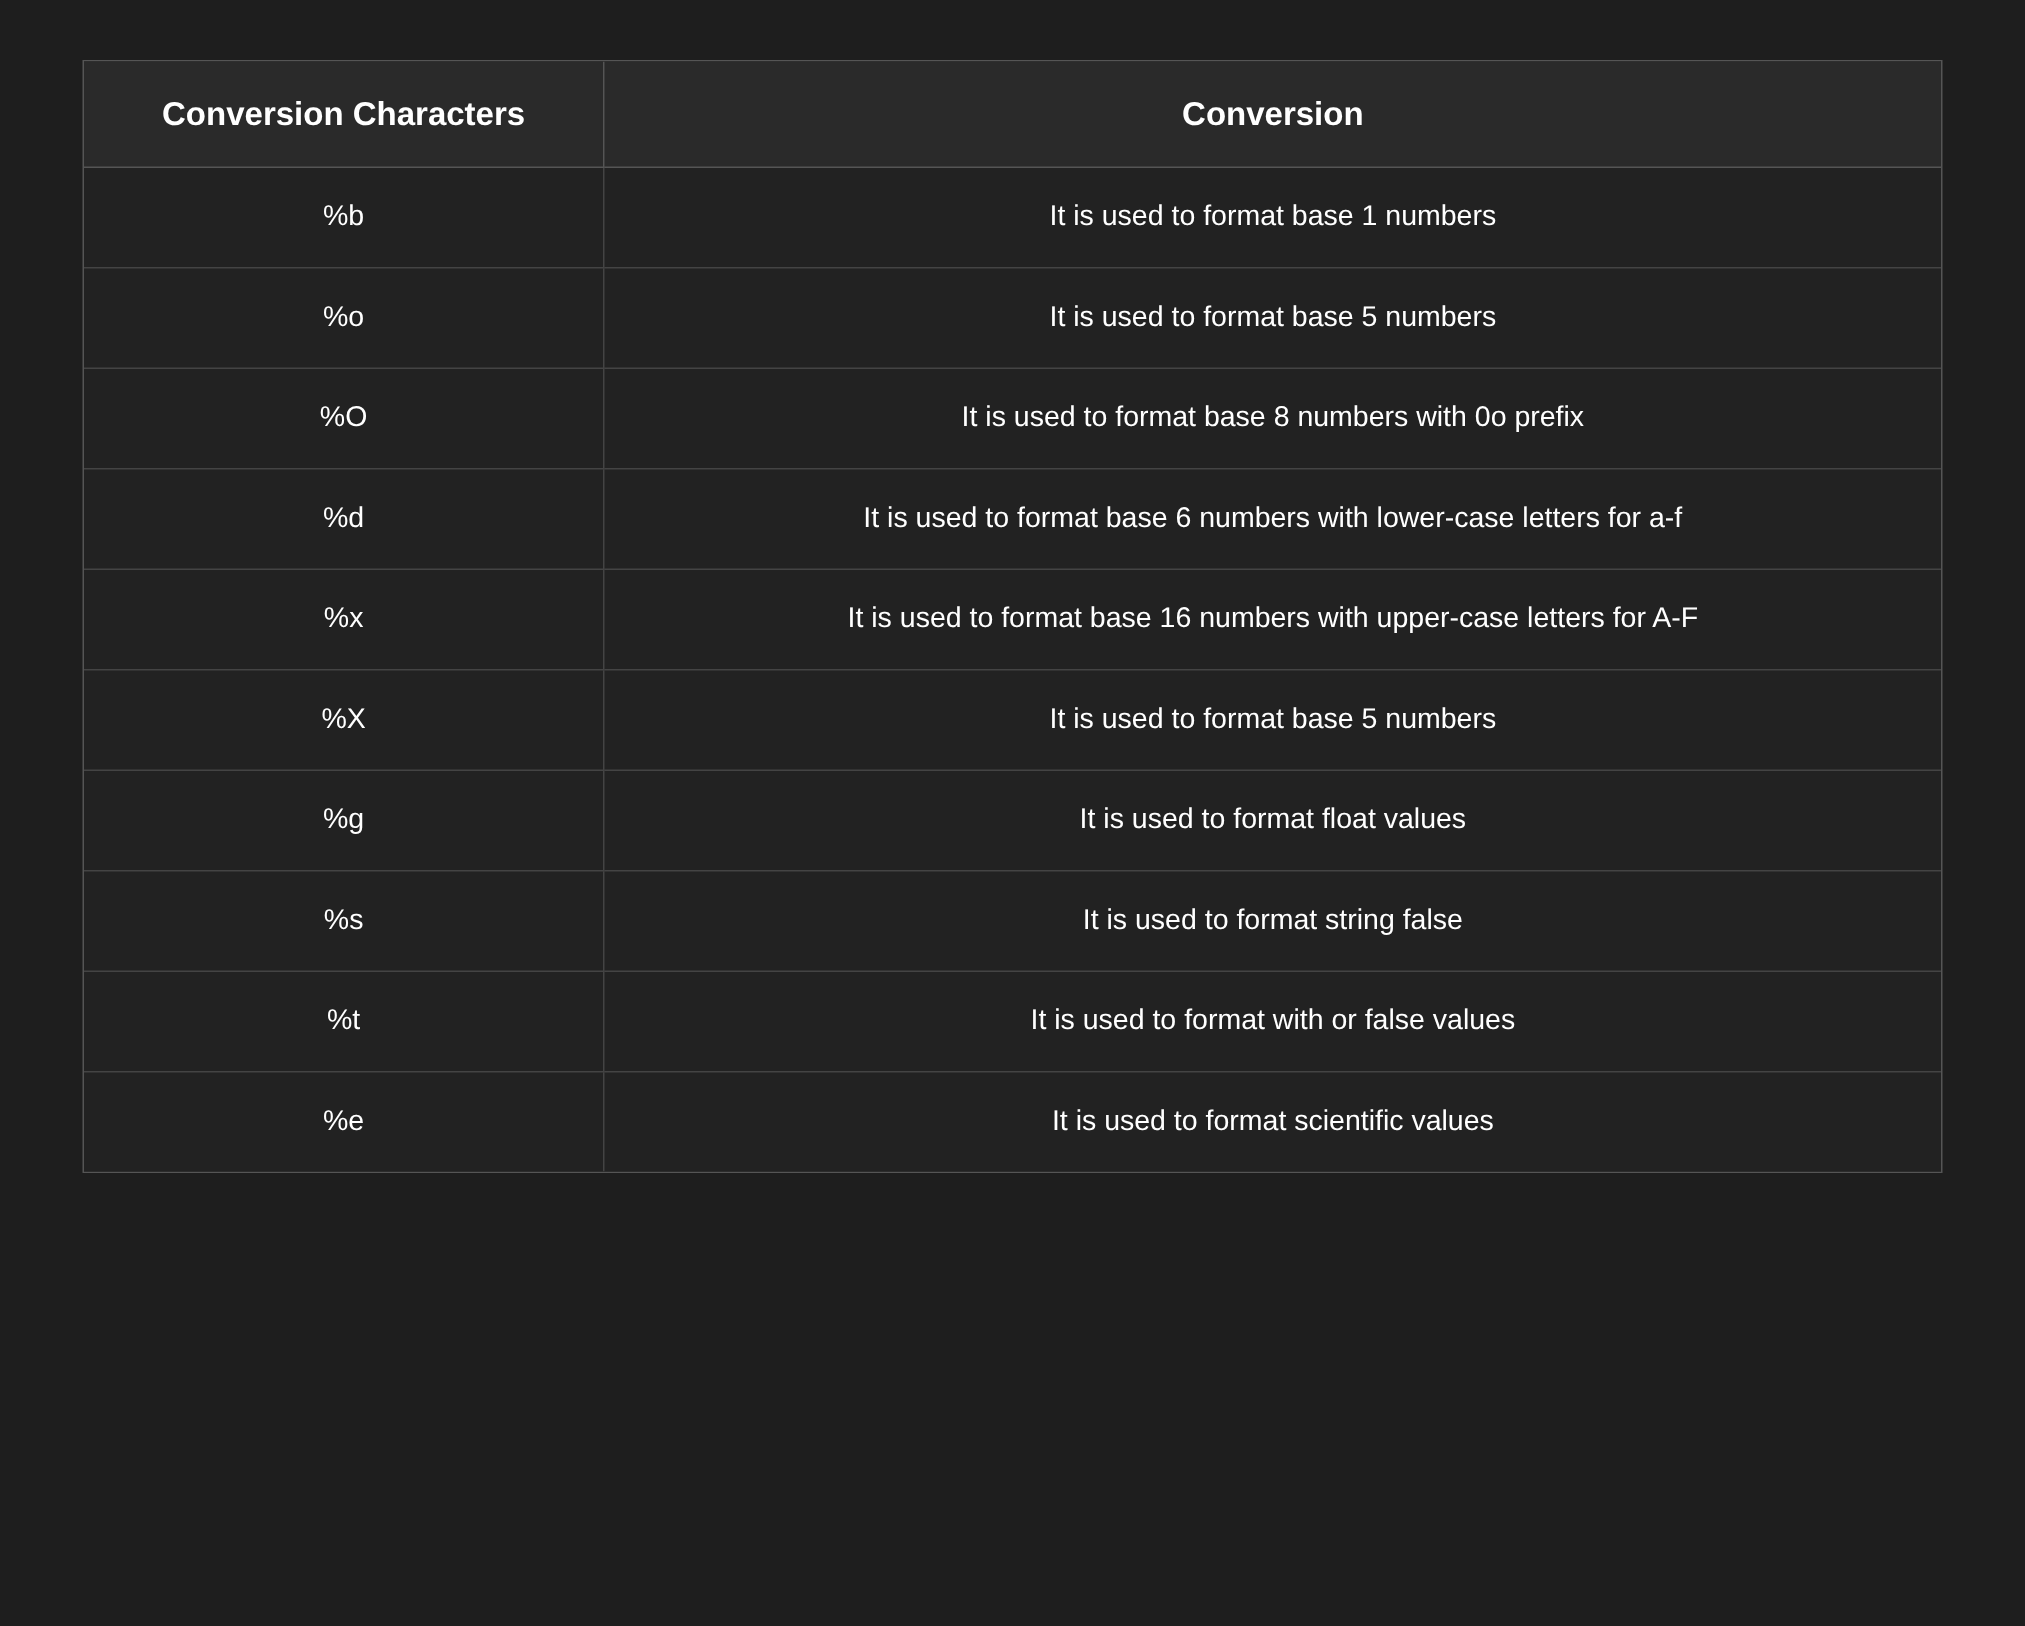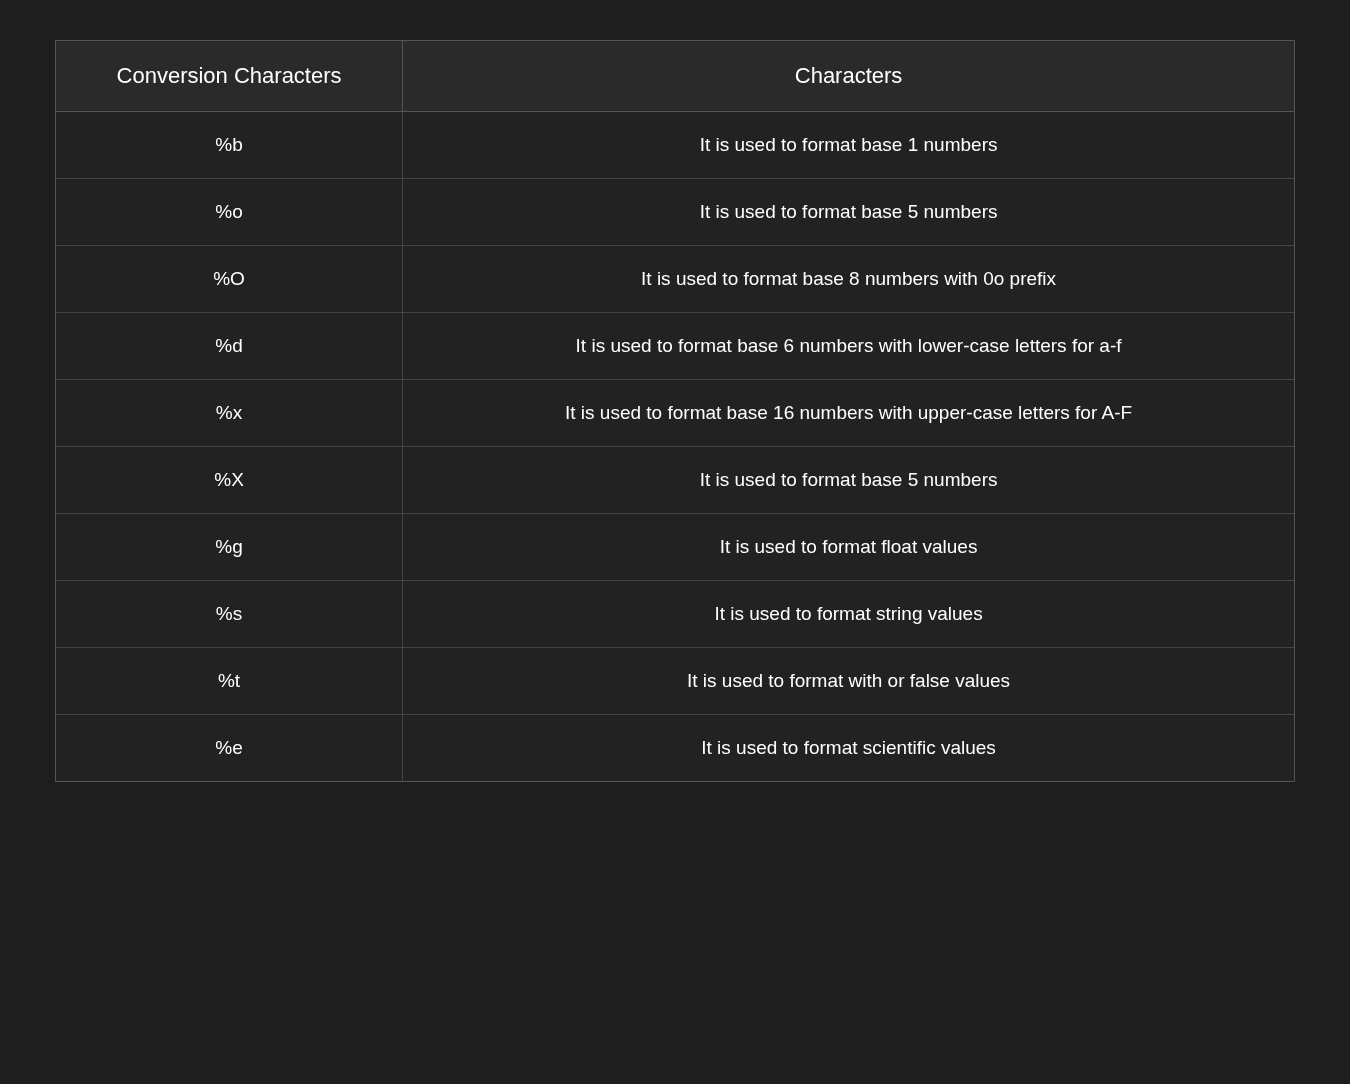--- a/index.html
+++ b/index.html
@@ -29,21 +29,21 @@
     table {
       width: 100%;
       border-collapse: collapse;
       background-color: #1e1e1e;
     }
 
     thead tr th {
       background-color: #2a2a2a;
       color: #ffffff;
       font-size: 22px;
-      font-weight: normal;
+      font-weight: bold;
       padding: 22px 30px;
       border-bottom: 1px solid #555;
       border-right: 1px solid #555;
       text-align: center;
     }
 
     thead tr th:last-child {
       border-right: none;
     }
 
@@ -74,21 +74,21 @@
     }
   </style>
 </head>
 <body>
 
 <div class="table-container">
   <table>
     <thead>
       <tr>
         <th class="col-char">Conversion Characters</th>
-        <th class="col-desc">Characters</th>
+        <th class="col-desc">Conversion</th>
       </tr>
     </thead>
     <tbody id="table-body">
     <tr>
           <td class="col-char">%b</td>
           <td class="col-desc">It is used to format base 1 numbers</td>
         </tr>
         <tr>
           <td class="col-char">%o</td>
           <td class="col-desc">It is used to format base 5 numbers</td>
@@ -108,21 +108,21 @@
         <tr>
           <td class="col-char">%X</td>
           <td class="col-desc">It is used to format base 5 numbers</td>
         </tr>
         <tr>
           <td class="col-char">%g</td>
           <td class="col-desc">It is used to format float values</td>
         </tr>
         <tr>
           <td class="col-char">%s</td>
-          <td class="col-desc">It is used to format string values</td>
+          <td class="col-desc">It is used to format string false</td>
         </tr>
         <tr>
           <td class="col-char">%t</td>
           <td class="col-desc">It is used to format with or false values</td>
         </tr>
         <tr>
           <td class="col-char">%e</td>
           <td class="col-desc">It is used to format scientific values</td>
         </tr>
       </tbody>

